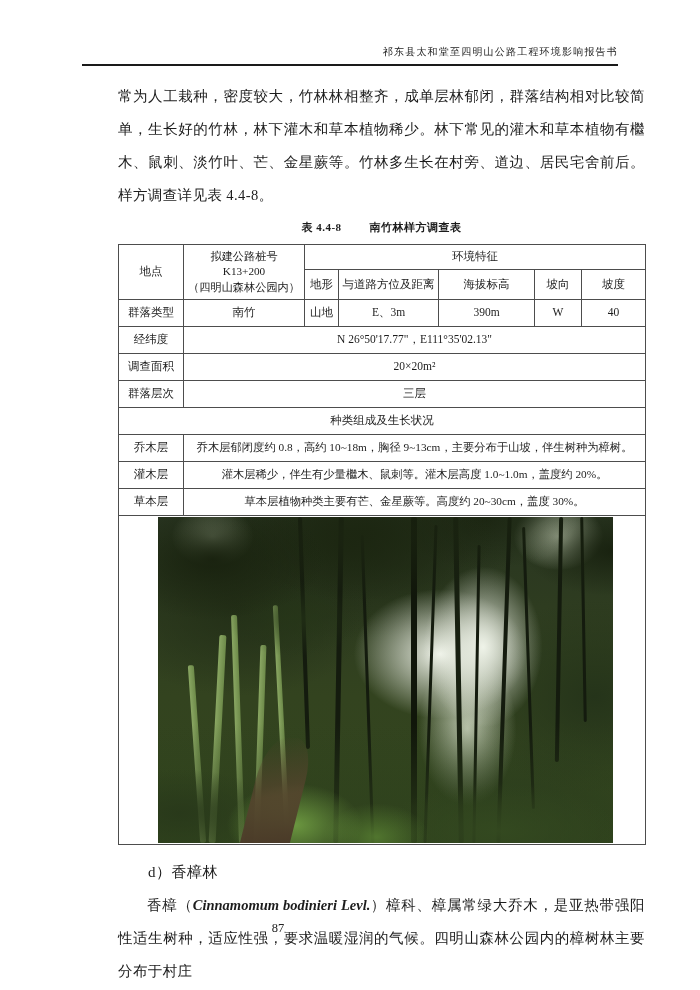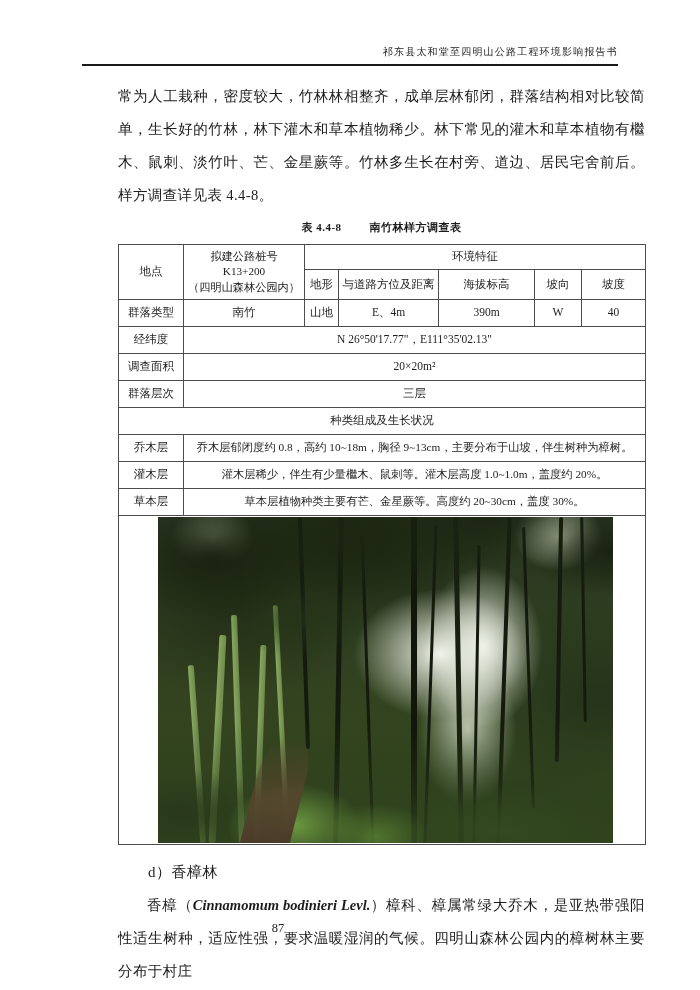--- a/index.html
+++ b/index.html
@@ -147,21 +147,21 @@
       <td>地形</td>
       <td>与道路方位及距离</td>
       <td>海拔标高</td>
       <td>坡向</td>
       <td>坡度</td>
     </tr>
     <tr>
       <td>群落类型</td>
       <td>南竹</td>
       <td>山地</td>
-      <td>E、4m</td>
+      <td>E、3m</td>
       <td>390m</td>
       <td>W</td>
       <td>40</td>
     </tr>
     <tr>
       <td>经纬度</td>
       <td colspan="6">N 26°50'17.77"，E111°35'02.13"</td>
     </tr>
     <tr>
       <td>调查面积</td>

